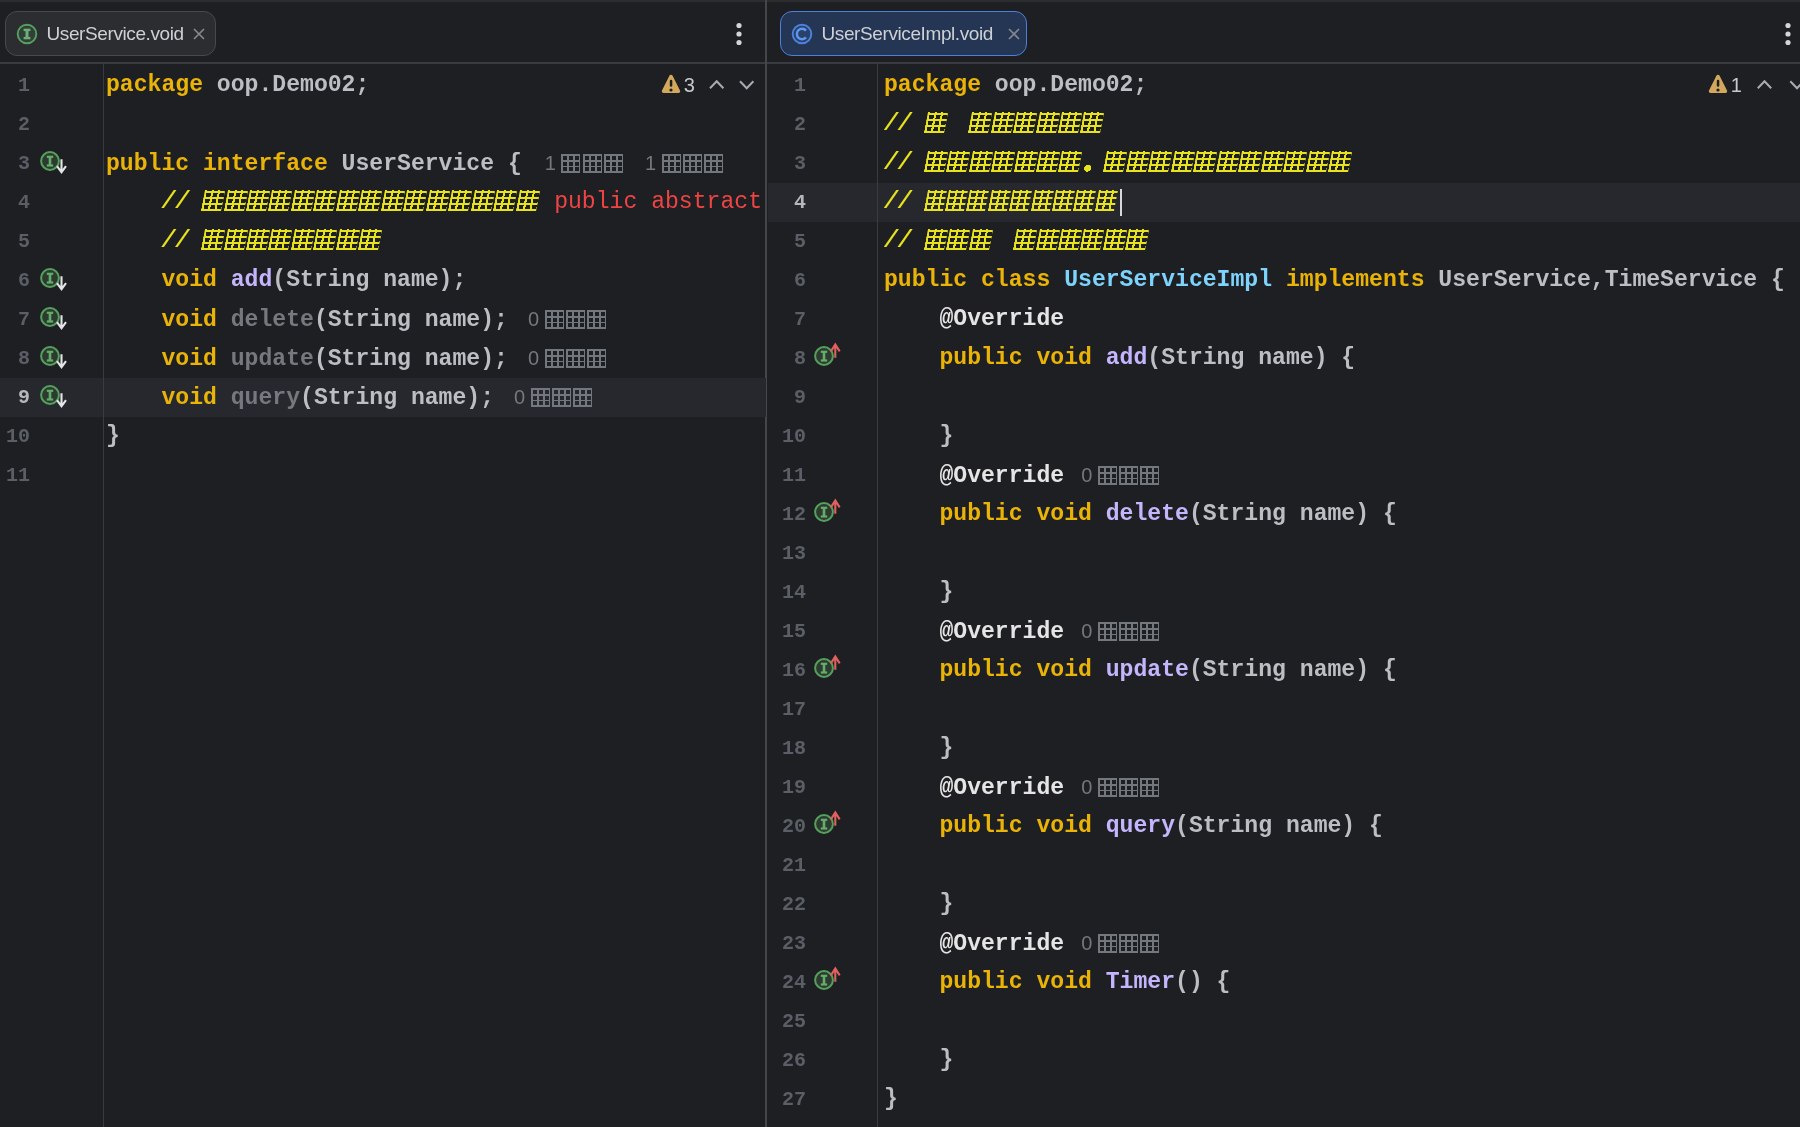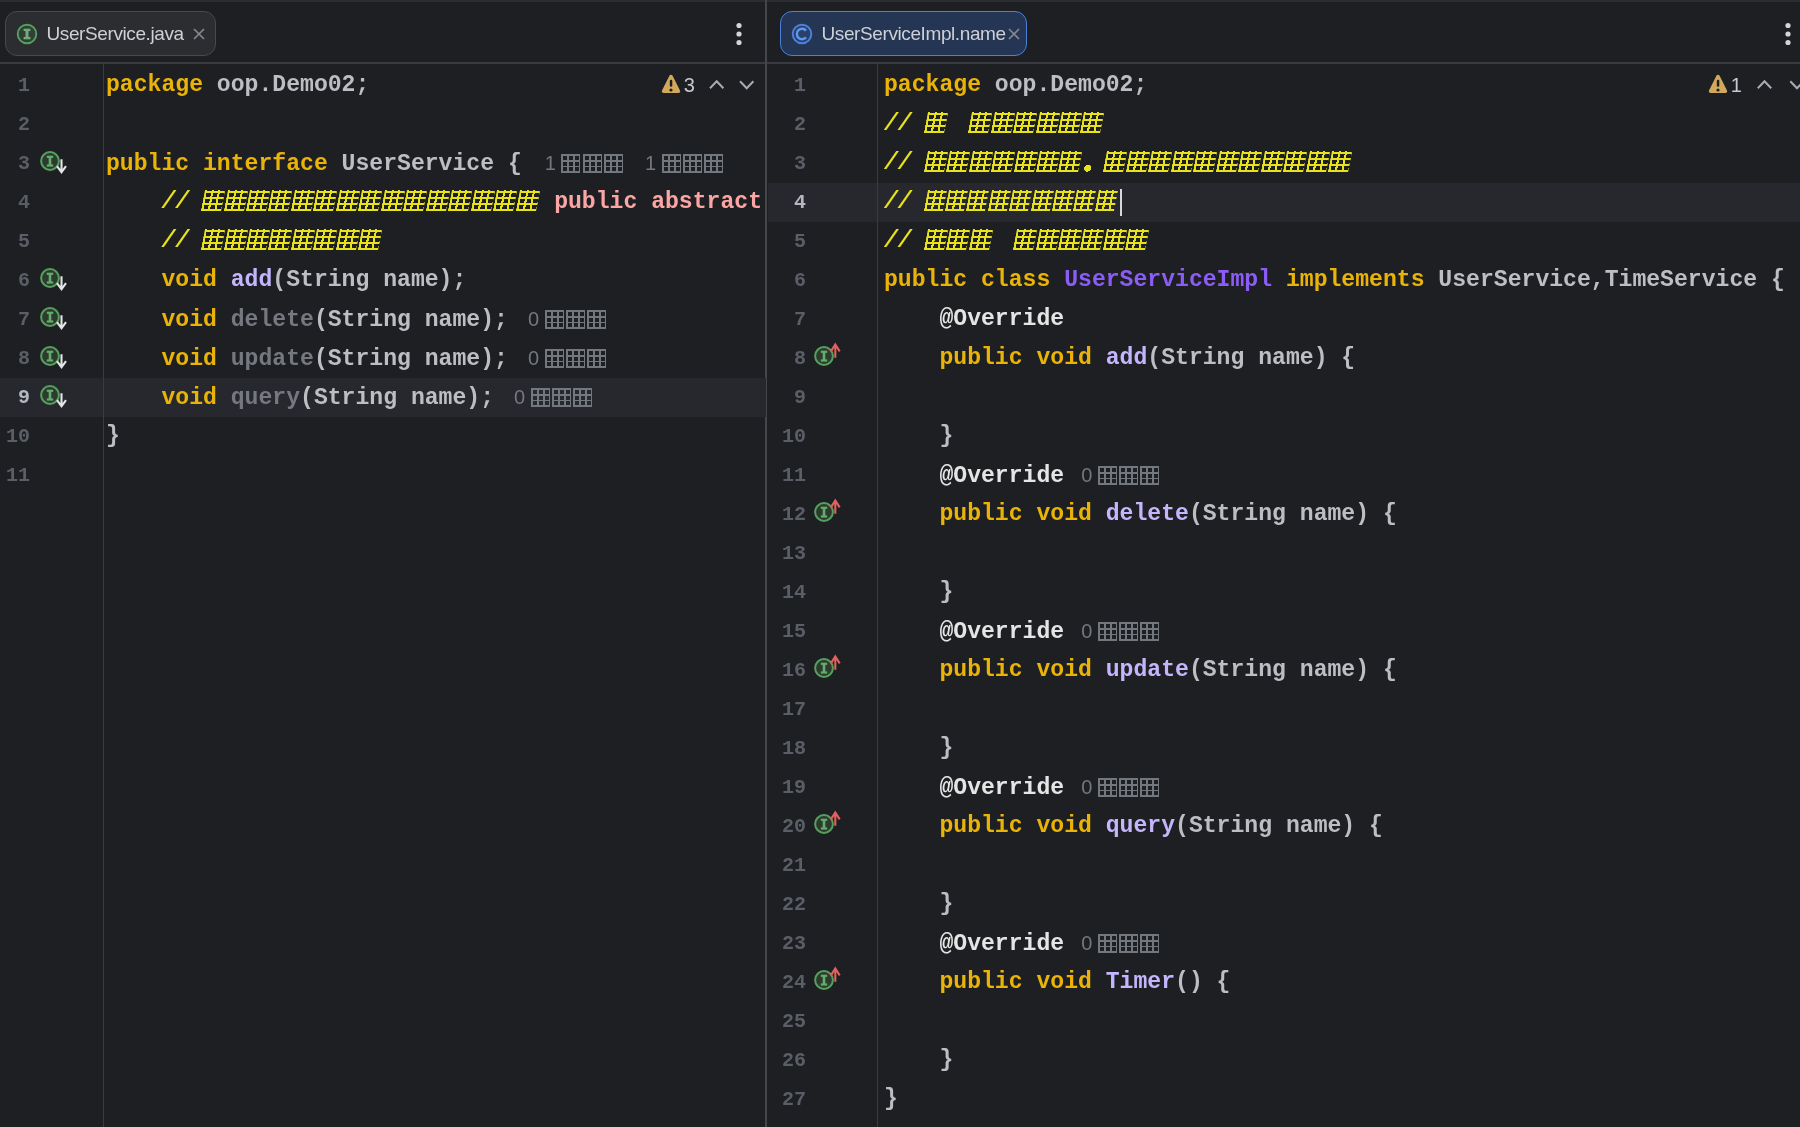--- a/index.html
+++ b/index.html
@@ -2,24 +2,24 @@
 <html><head><meta charset="utf-8">
 <style>
 html,body{margin:0;padding:0;background:#1e1f22;width:1800px;height:1127px;overflow:hidden}
 *{box-sizing:border-box}
 .abs{position:absolute}
 .code{font-family:"Liberation Mono",monospace;font-weight:700;font-size:23.1px;line-height:39px;white-space:pre;color:#bcbec4}
 .ln{height:39px}
 .k{color:#eab308}
 .f{color:#c4b5fd}
 .u{color:#75797f}
-.d{color:#8b5cf6}
+.d{color:#7dd3fc}
 .o{color:#e5e5e5}
 .c{color:#e7e21c;font-style:italic}
-.cb{color:#fca5a5;font-style:normal;font-weight:700}
+.cb{color:#ef4444;font-style:normal;font-weight:400}
 .inlay{font-family:"Liberation Sans",sans-serif;font-weight:400;font-size:20px;color:#73777e;letter-spacing:0}
 i.cj{display:inline-block;width:19.6px;height:21px;margin:0 2.9px 0 0;vertical-align:-3.5px;
  background:repeating-linear-gradient(0deg,currentColor 0 2.1px,transparent 2.1px 6.0px),
  repeating-linear-gradient(90deg,currentColor 0 2.1px,transparent 2.1px 6.6px);}
 .c i.cj{transform:skewX(-11deg)}
 i.cjn{width:18.8px;margin-right:2.6px}
 i.cji{display:inline-block;width:19px;height:19.5px;margin:0 2.2px 0 0;vertical-align:-3.5px;
  background:repeating-linear-gradient(0deg,currentColor 0 1.8px,transparent 1.8px 5.6px),
  repeating-linear-gradient(90deg,currentColor 0 1.8px,transparent 1.8px 6.1px);}
 i.cjc{background:radial-gradient(circle at 30% 82%, currentColor 0 3.4px, transparent 3.6px)}
@@ -32,35 +32,35 @@
 <div class="abs" style="left:765.4px;top:0;width:1.9px;height:1127px;background:#44464b"></div>
 <div class="abs" style="left:4.5px;top:11px;width:211px;height:45px;border:1.7px solid #47494e;border-radius:12px;background:#2b2d30"></div>
 <svg class="abs" style="left:16px;top:22.5px" width="22" height="22" viewBox="0 0 22 22">
     <circle cx="11" cy="11" r="9.3" fill="rgba(90,155,98,0.16)" stroke="#55a05e" stroke-width="1.9"></circle>
     <g fill="#6fae76">
       <rect x="7.6" y="5.7" width="6.8" height="2.4"></rect>
       <rect x="7.6" y="13.9" width="6.8" height="2.4"></rect>
       <rect x="9.5" y="6.5" width="3" height="9"></rect>
     </g>
   </svg>
-<div class="abs tabtxt" style="left:46.5px;top:22.5px">UserService.java</div>
+<div class="abs tabtxt" style="left:46.5px;top:22.5px">UserService.void</div>
 <svg class="abs" style="left:191.5px;top:26.5px" width="14" height="14" viewBox="0 0 14 14">
     <path d="M2 2 L12 12 M12 2 L2 12" stroke="#84878e" stroke-width="1.7"></path>
   </svg>
 <svg class="abs" style="left:735px;top:20.5px" width="8" height="26" viewBox="0 0 8 26">
     <circle cx="4" cy="4.5" r="2.6" fill="#d3d5da"></circle>
     <circle cx="4" cy="13" r="2.6" fill="#d3d5da"></circle>
     <circle cx="4" cy="21.5" r="2.6" fill="#d3d5da"></circle>
   </svg>
 <div class="abs" style="left:779.5px;top:11px;width:247px;height:45px;border:1.7px solid #4d80d9;border-radius:12px;background:#243654"></div>
 <svg class="abs" style="left:790.5px;top:22.5px" width="22" height="22" viewBox="0 0 22 22">
     <circle cx="11" cy="11" r="9.3" fill="rgba(84,138,247,0.13)" stroke="#4d82e0" stroke-width="1.9"></circle>
     <path d="M15 7.6 A 5.2 5.2 0 1 0 15 14.4" fill="none" stroke="#5e96f0" stroke-width="2.4"></path>
   </svg>
-<div class="abs tabtxt" style="left:821.5px;top:22.5px">UserServiceImpl.name</div>
+<div class="abs tabtxt" style="left:821.5px;top:22.5px">UserServiceImpl.void</div>
 <svg class="abs" style="left:1006.5px;top:26.5px" width="14" height="14" viewBox="0 0 14 14">
     <path d="M2 2 L12 12 M12 2 L2 12" stroke="#84878e" stroke-width="1.7"></path>
   </svg>
 <svg class="abs" style="left:1783.5px;top:20.5px" width="8" height="26" viewBox="0 0 8 26">
     <circle cx="4" cy="4.5" r="2.6" fill="#d3d5da"></circle>
     <circle cx="4" cy="13" r="2.6" fill="#d3d5da"></circle>
     <circle cx="4" cy="21.5" r="2.6" fill="#d3d5da"></circle>
   </svg>
 <div class="abs" style="left:0;top:377.5px;width:766px;height:39px;background:#26282e"></div>
 <div class="abs num" style="left:0;top:65.5px;width:30px"><div class="ln">1</div><div class="ln">2</div><div class="ln">3</div><div class="ln">4</div><div class="ln">5</div><div class="ln">6</div><div class="ln">7</div><div class="ln">8</div><div class="ln" style="color:#b4b8be">9</div><div class="ln">10</div><div class="ln">11</div></div>

